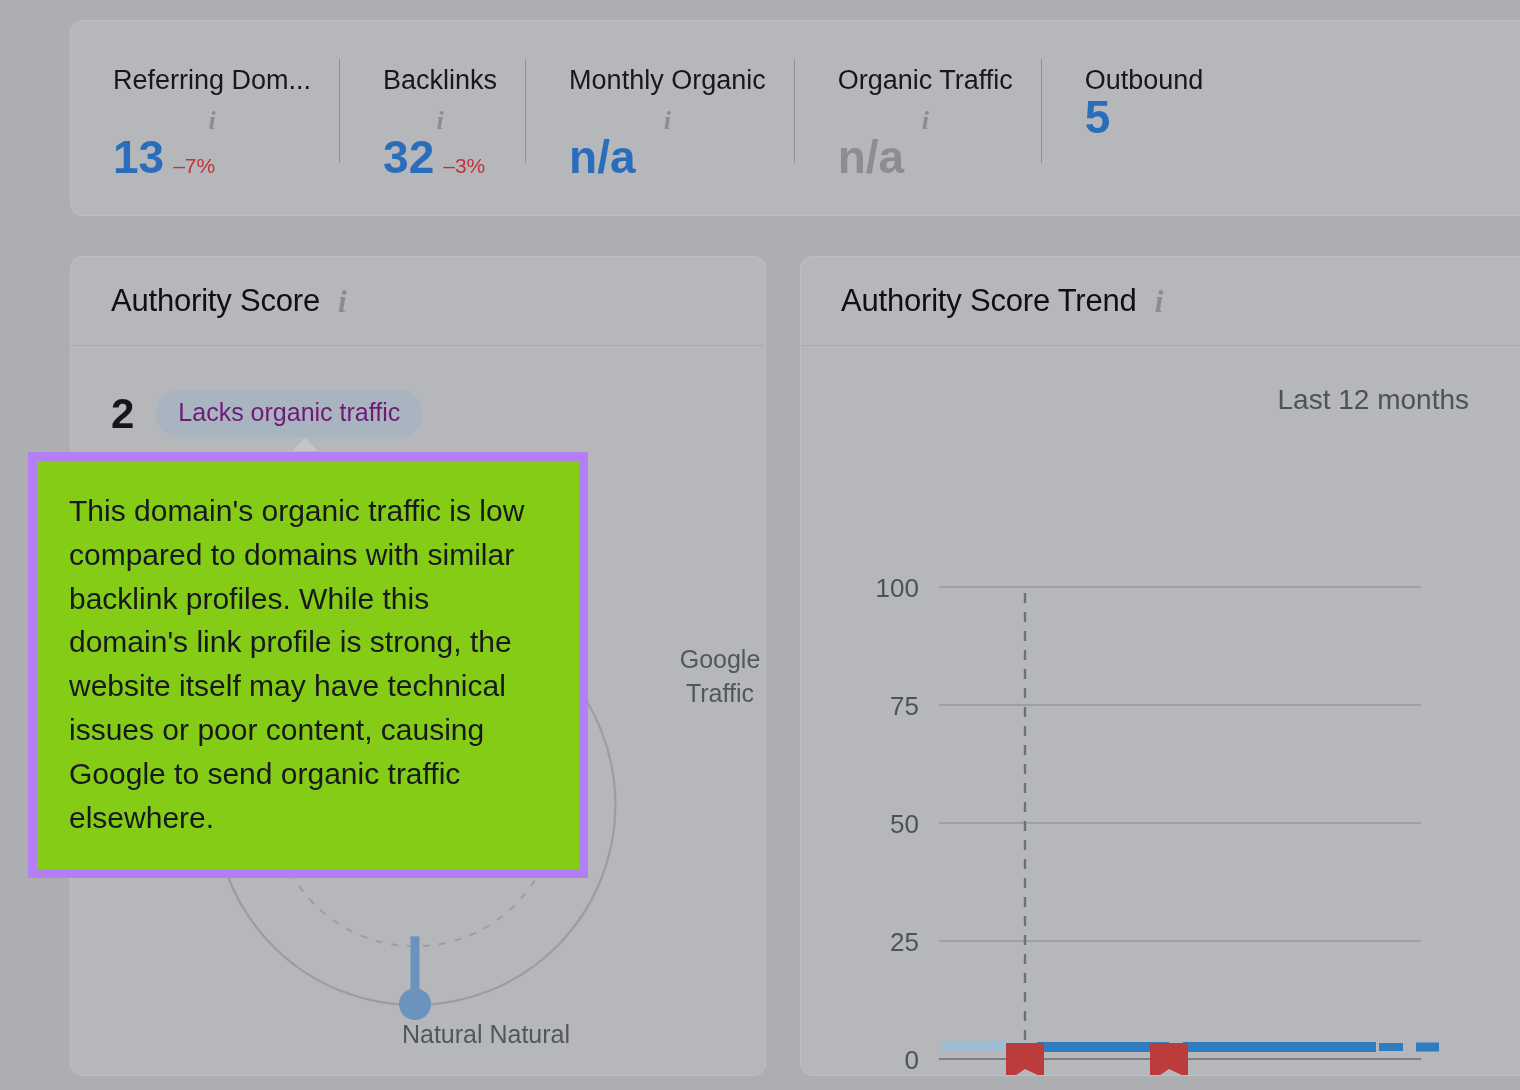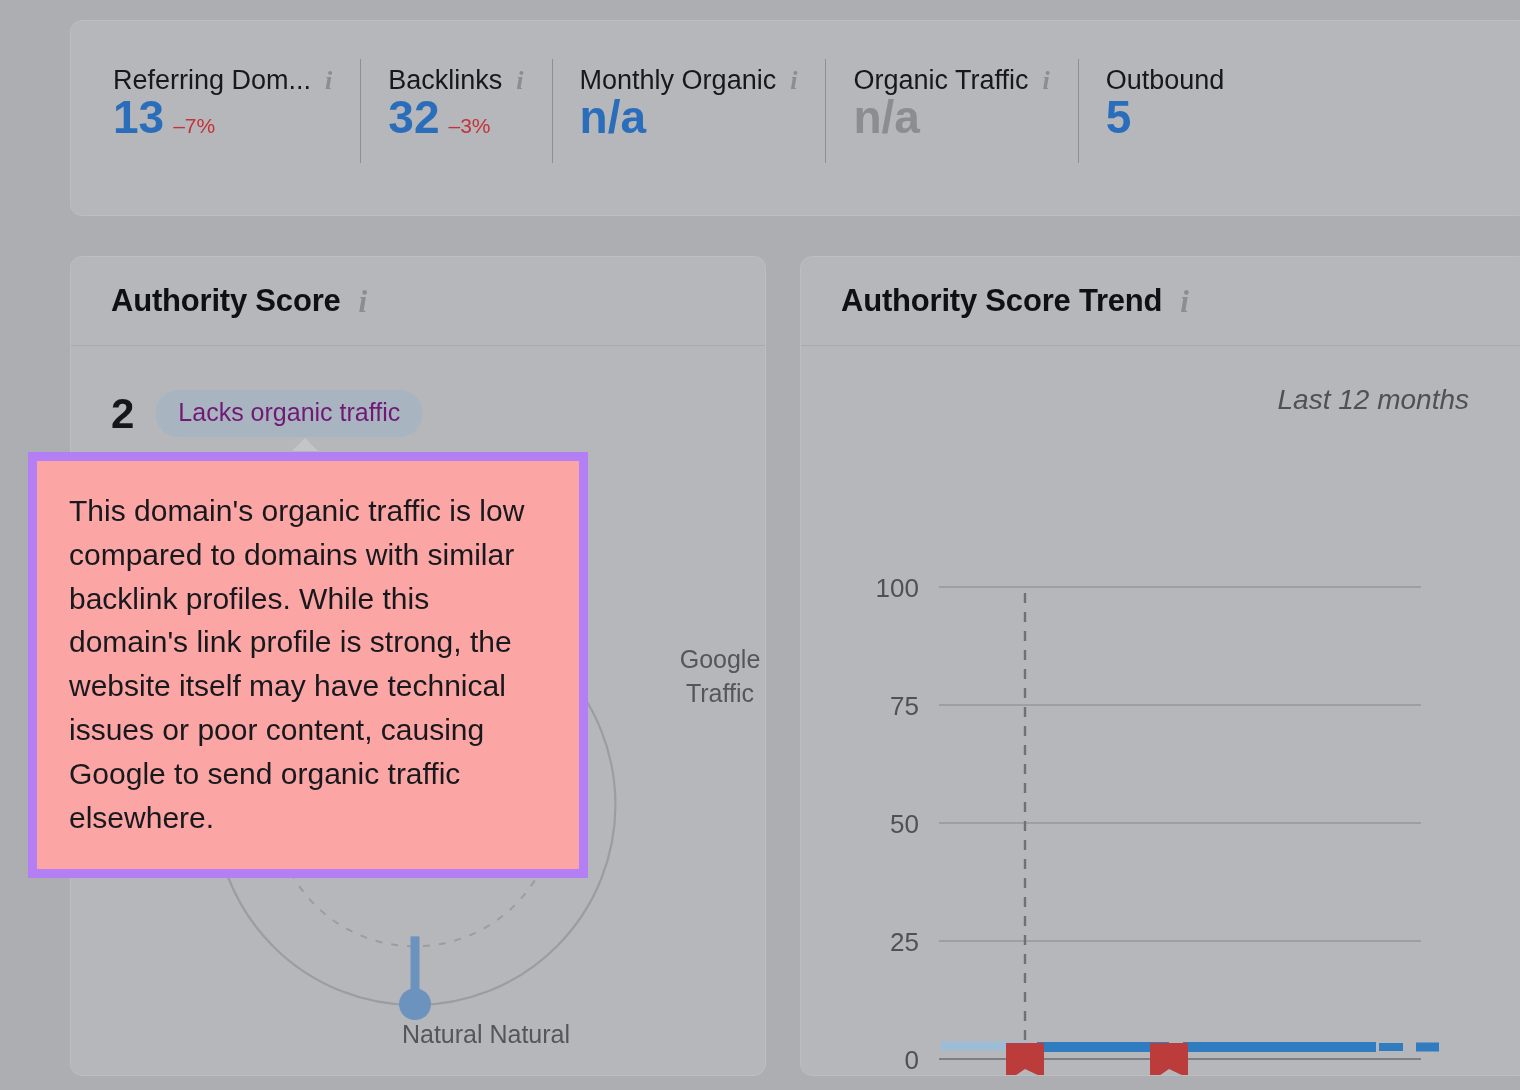--- a/index.html
+++ b/index.html
@@ -37,41 +37,42 @@
     display: flex;
     align-items: flex-start;
     height: 100%;
     padding-left: 42px;
     padding-top: 46px;
     box-sizing: border-box;
   }
   .metric {
     position: relative;
     padding-right: 28px;
-    padding-left: 28px;
+    padding-left: 44px;
     flex: 0 0 auto;
   }
   .metric:first-child { padding-left: 0; }
   .metric + .metric::before {
     content: "";
     position: absolute;
     left: 0;
     top: -8px;
     width: 1px;
     height: 104px;
     background: #8d8f93;
   }
   .metric-label {
     display: flex;
     align-items: center;
     gap: 14px;
     font-size: 27px;
     color: #17181c;
     line-height: 1;
     white-space: nowrap;
+    flex-direction: column;
   }
   .metric-value {
     font-size: 46px;
     font-weight: bold;
     color: #2a6ebb;
     line-height: 1;
     display: flex;
     align-items: baseline;
     gap: 9px;
     white-space: nowrap;
@@ -112,21 +113,21 @@
     height: 89px;
     border-bottom: 1px solid #a9aaae;
     display: flex;
     align-items: center;
     padding-left: 40px;
     gap: 18px;
     box-sizing: border-box;
   }
   .panel-title {
     font-size: 31px;
-    font-weight: bold;
+    font-weight: normal;
     color: #0f1013;
     letter-spacing: -0.2px;
   }
   .panel-body { position: relative; height: calc(100% - 89px); }
 
   
   .as-row {
     position: absolute;
     left: 40px;
     top: 44px;
@@ -168,41 +169,40 @@
   .gauge-label-organic { left: 574px; top: 297px; width: 150px; }
   .gauge-label-natural { left: 240px; top: 672px; width: 350px; }
 
   
   .trend-period {
     position: absolute;
     right: 60px;
     top: 38px;
     font-size: 28px;
     color: #4e5157;
-    font-style: italic;
   }
   .chart-svg { position: absolute; left: 0; top: 0; }
 
   
   .tooltip-caret {
     position: absolute;
     left: 292px;
     top: 438px;
     width: 0; height: 0;
     border-left: 13px solid transparent;
     border-right: 13px solid transparent;
     border-bottom: 13px solid #c4c5c8;
     z-index: 40;
   }
   .tooltip {
     position: absolute;
     left: 28px;
     top: 452px;
     width: 560px;
-    background: #fca5a5;
+    background: #84cc16;
     border: 9px solid #b47ef4;
     box-sizing: border-box;
     z-index: 50;
     padding: 28px 30px 30px 32px;
   }
   .tooltip-text {
     font-size: 30px;
     line-height: 1.46;
     color: #18191d;
     white-space: pre-wrap;

